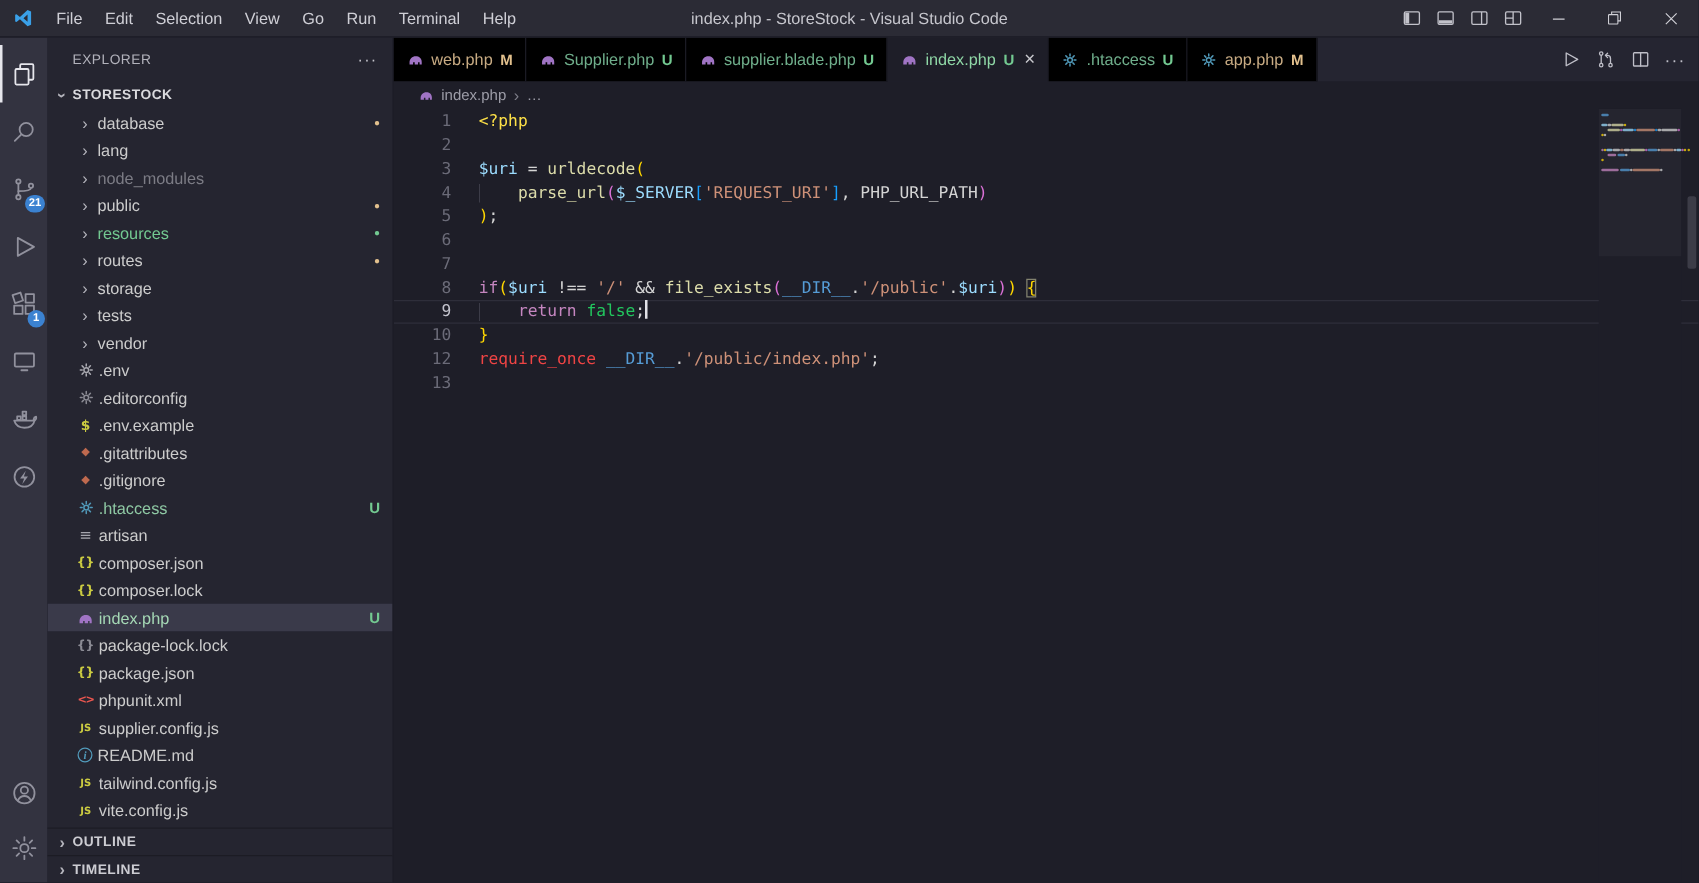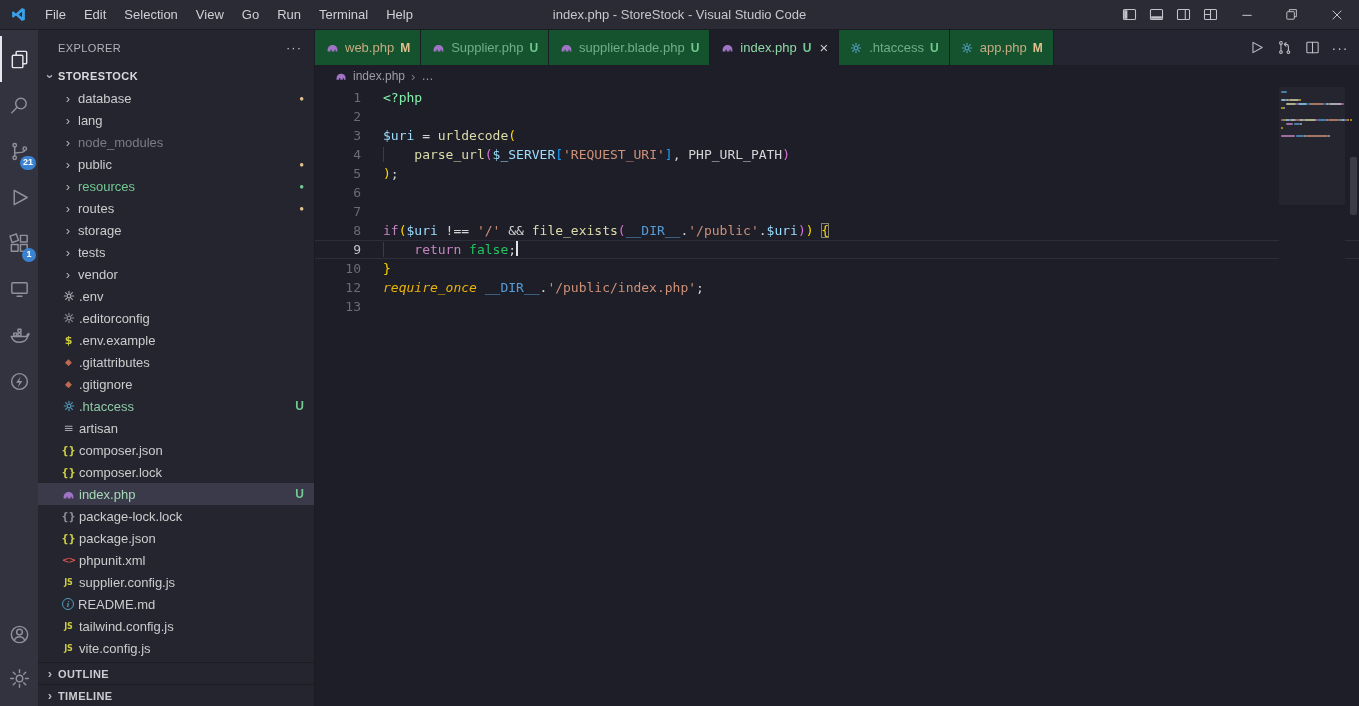--- a/index.html
+++ b/index.html
@@ -59,21 +59,21 @@
   [data-name="lines-icon"]{font-size:12px;font-weight:normal;}
   [data-name="info-icon"]{width:12px;height:12px;flex:0 0 12px;border:1px solid currentColor;border-radius:50%;
     font-size:9px;font-style:italic;font-family:"Liberation Serif",serif;line-height:10px;margin:0 2px;}
   .sb-sections{flex:0 0 auto;}
   .sb-section{height:22px;display:flex;align-items:center;padding-left:4px;border-top:1px solid #1c1c24;
     font-size:11px;font-weight:bold;letter-spacing:.4px;color:#ccccd2;cursor:pointer;}
 
   
   .editor{flex:1;display:flex;flex-direction:column;background:#1e1e28;min-width:0;}
   .tabbar{height:35px;flex:0 0 35px;background:#252531;display:flex;align-items:stretch;}
-  .tab{display:flex;align-items:center;gap:6px;padding:0 10px;background:#14532d;
+  .tab{display:flex;align-items:center;gap:6px;padding:0 10px;background:#000000;
     border-right:1px solid #1b1b24;font-size:13px;color:#9b9ba6;cursor:pointer;white-space:nowrap;}
   .tab.active{background:#1e1e28;}
   .tab-icon{display:inline-flex;width:14px;justify-content:center;align-items:center;
     font-weight:bold;font-family:"DejaVu Sans",sans-serif;}
   .tab-status{font-size:12px;font-weight:bold;}
   .tab-close{margin-left:2px;color:#c8c8cd;font-size:15px;line-height:15px;}
   .editor-actions{margin-left:auto;display:flex;align-items:center;gap:2px;padding-right:6px;}
   .ea-btn{width:26px;height:26px;display:flex;align-items:center;justify-content:center;
     color:#bfbfc8;font-size:14px;letter-spacing:1px;cursor:pointer;}
   .ea-btn svg{width:17px;height:17px;}
@@ -488,21 +488,21 @@
             </svg>
         </span>
         <span data-name="breadcrumb-file">index.php</span>
         <span class="bc-sep" data-name="chevron-right-icon">›</span>
         <span data-name="breadcrumb-more">…</span>
       </div>
       <div class="code" data-name="code-area">
         <div class="lines" data-name="code-lines">
             <div class="codeline" data-name="code-line-1">
               <span class="ln" data-name="line-number">1</span>
-              <span class="lcontent" data-name="line-content"><span style="color: #86efac;">&lt;?php</span></span>
+              <span class="lcontent" data-name="line-content"><span style="color: #fde047;">&lt;?php</span></span>
             </div>
             <div class="codeline" data-name="code-line-2">
               <span class="ln" data-name="line-number">2</span>
               <span class="lcontent" data-name="line-content"></span>
             </div>
             <div class="codeline" data-name="code-line-3">
               <span class="ln" data-name="line-number">3</span>
               <span class="lcontent" data-name="line-content"><span style="color: rgb(156, 220, 254);">$uri</span><span style="color: rgb(212, 212, 212);"> = </span><span style="color: rgb(220, 220, 170);">urldecode</span><span style="color: rgb(255, 215, 0);">(</span></span>
             </div>
             <div class="codeline" data-name="code-line-4">
@@ -528,21 +528,21 @@
             <div class="codeline current" data-name="code-line-9">
               <span class="ln" data-name="line-number">9</span>
               <span class="lcontent" data-name="line-content"><span class="ind" style="color: rgb(212, 212, 212);">    </span><span style="color: rgb(197, 134, 192);">return</span><span style="color: rgb(212, 212, 212);"> </span><span style="color: #22c55e;">false</span><span style="color: rgb(212, 212, 212);">;</span><span class="cursor" data-name="text-cursor"></span></span>
             </div>
             <div class="codeline" data-name="code-line-10">
               <span class="ln" data-name="line-number">10</span>
               <span class="lcontent" data-name="line-content"><span style="color: rgb(255, 215, 0);">}</span></span>
             </div>
             <div class="codeline" data-name="code-line-12">
               <span class="ln" data-name="line-number">12</span>
-              <span class="lcontent" data-name="line-content"><span style="color: #eab308; font-style: italic;">require_once</span><span style="color: rgb(212, 212, 212);"> </span><span style="color: rgb(86, 156, 214);">__DIR__</span><span style="color: rgb(212, 212, 212);">.</span><span style="color: rgb(206, 145, 120);">'/public/index.php'</span><span style="color: rgb(212, 212, 212);">;</span></span>
+              <span class="lcontent" data-name="line-content"><span style="color: #ef4444;">require_once</span><span style="color: rgb(212, 212, 212);"> </span><span style="color: rgb(86, 156, 214);">__DIR__</span><span style="color: rgb(212, 212, 212);">.</span><span style="color: rgb(206, 145, 120);">'/public/index.php'</span><span style="color: rgb(212, 212, 212);">;</span></span>
             </div>
             <div class="codeline" data-name="code-line-13">
               <span class="ln" data-name="line-number">13</span>
               <span class="lcontent" data-name="line-content"></span>
             </div>
           </div>
         <div class="minimap" data-name="minimap">
           <div class="mm-slider" data-name="minimap-slider"></div>
         <div class="mm-line" data-name="minimap-line">
               <span class="mm-tok" style="width: 5.75px; background: rgb(86, 156, 214);"></span>

